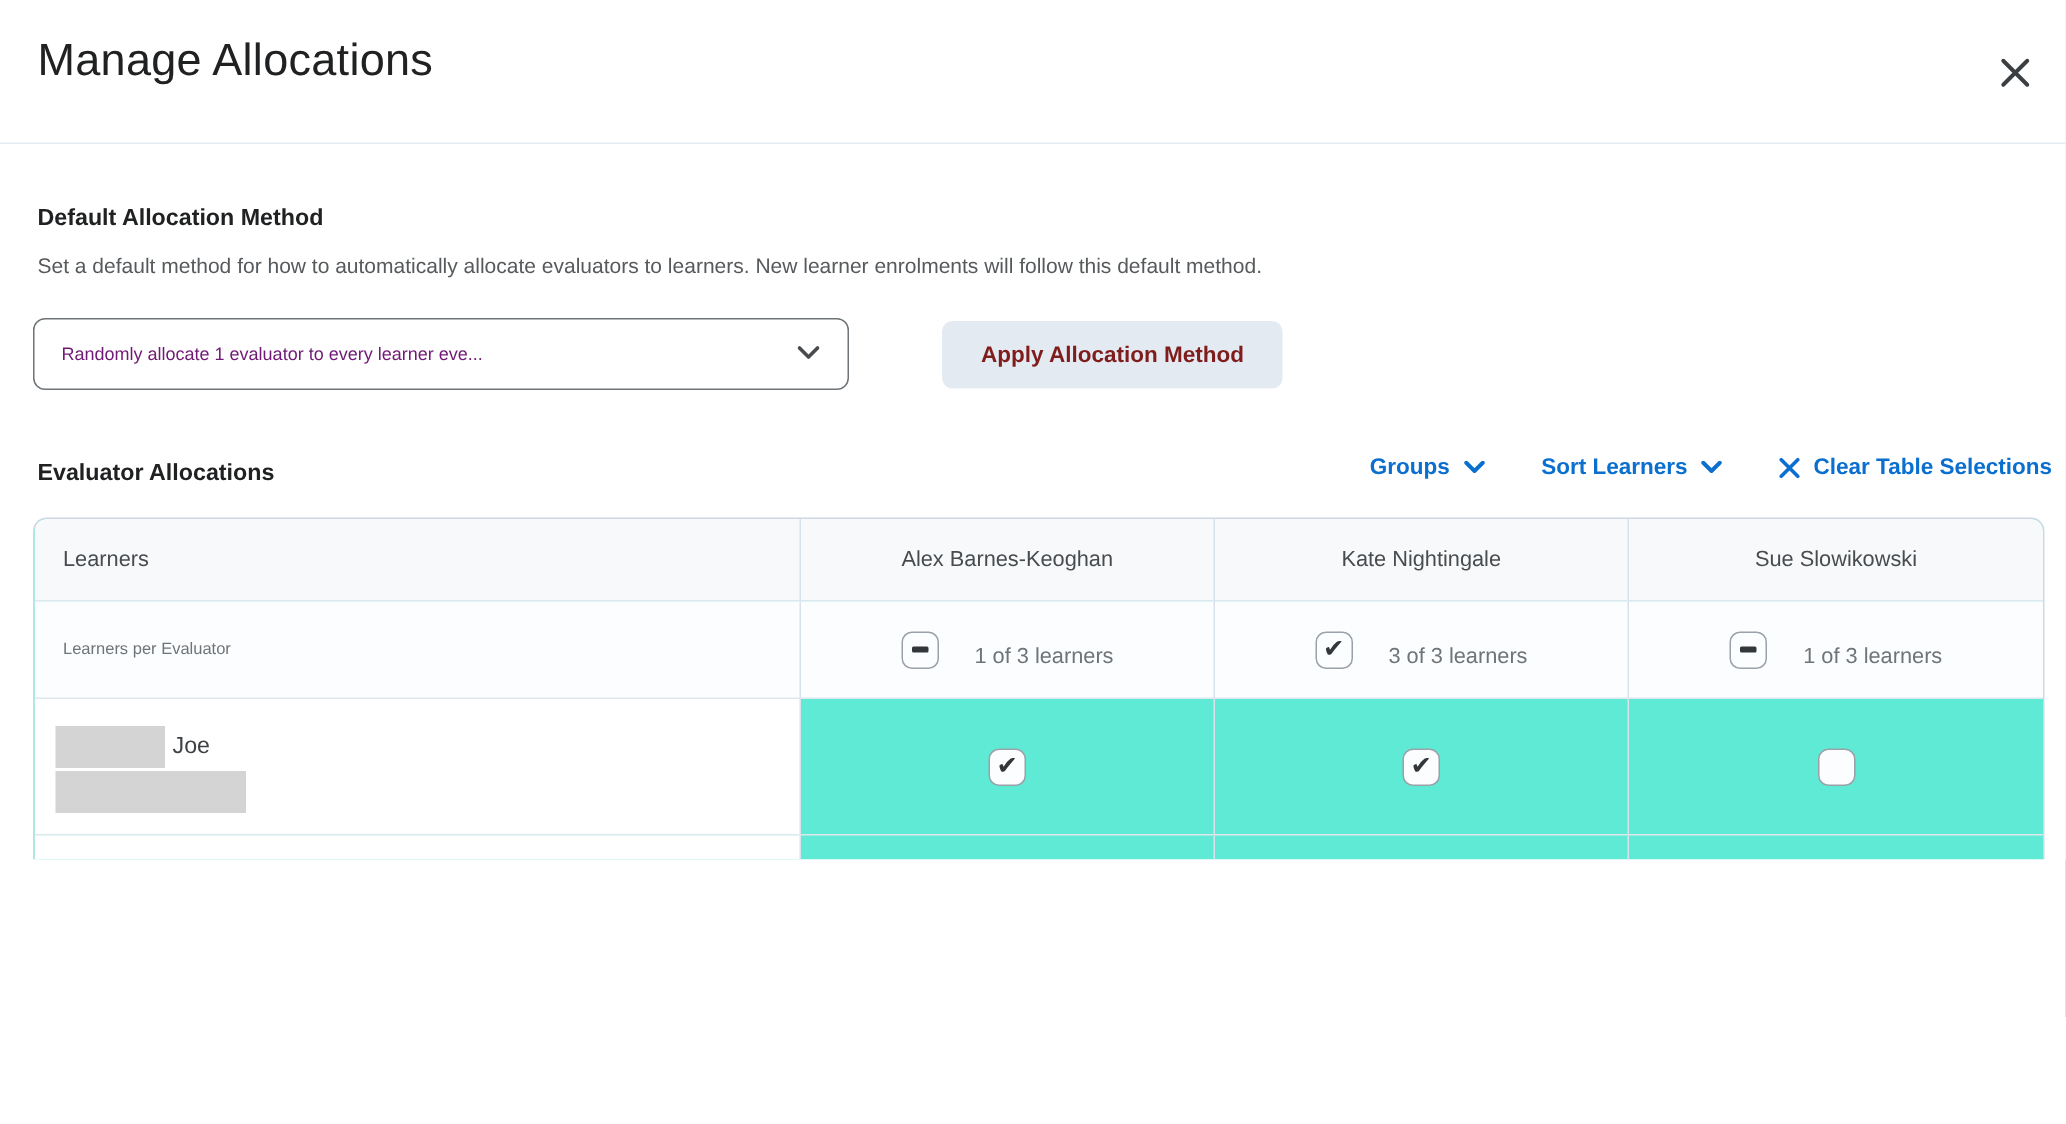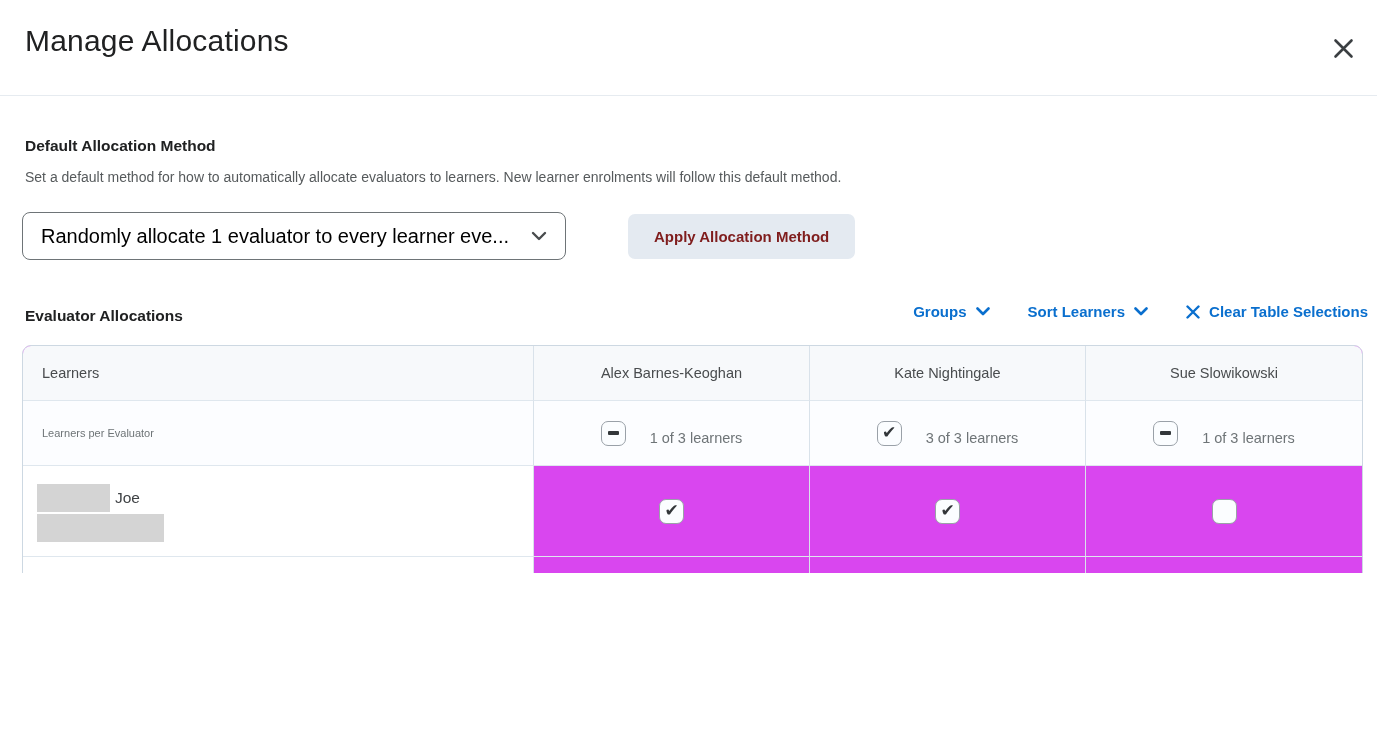--- a/index.html
+++ b/index.html
@@ -59,22 +59,22 @@
     left: 22px; top: 212px;
     width: 544px; height: 48px;
     border: 1.5px solid #6e7477;
     border-radius: 8px;
     background: #ffffff;
     display: flex; align-items: center;
     padding: 0 44px 0 18px;
     cursor: pointer;
   }
   .dam-select .sel-text {
-    font-size: 20px;
-    color: #000000;
+    font-size: 12px;
+    color: #701a75;
     white-space: nowrap;
     overflow: hidden;
   }
   .dam-select .sel-chevron {
     position: absolute;
     right: 18px; top: 50%;
     transform: translateY(-50%);
   }
   .apply-btn {
     position: absolute;
@@ -114,21 +114,21 @@
   .alloc-table {
     position: absolute;
     left: 22px; top: 345px;
     width: 1341px;
     border: 1px solid #cdd8e2;
     border-radius: 9px;
     overflow: hidden;
     display: grid;
     grid-template-columns: 511px 1fr 1fr 1fr;
     grid-template-rows: 55px 65px 91px 91px 91px;
-    background: #d946ef;
+    background: #5eead4;
   }
   .cell {
     border-right: 1px solid #d9e2ea;
     border-bottom: 1px solid #dfe7ee;
     display: flex; align-items: center; justify-content: center;
   }
   .cell.last-col { border-right: none; }
   .cell.last-row { border-bottom: none; }
   .cell.head { background: #f7f9fb; font-size: 14.5px; color: #494c4e; }
   .cell.head.learners-col { justify-content: flex-start; padding-left: 19px; }

